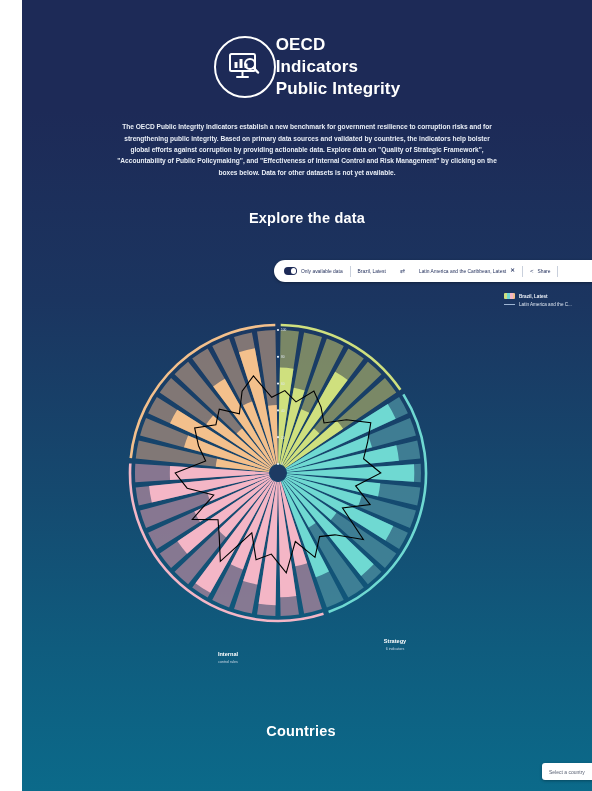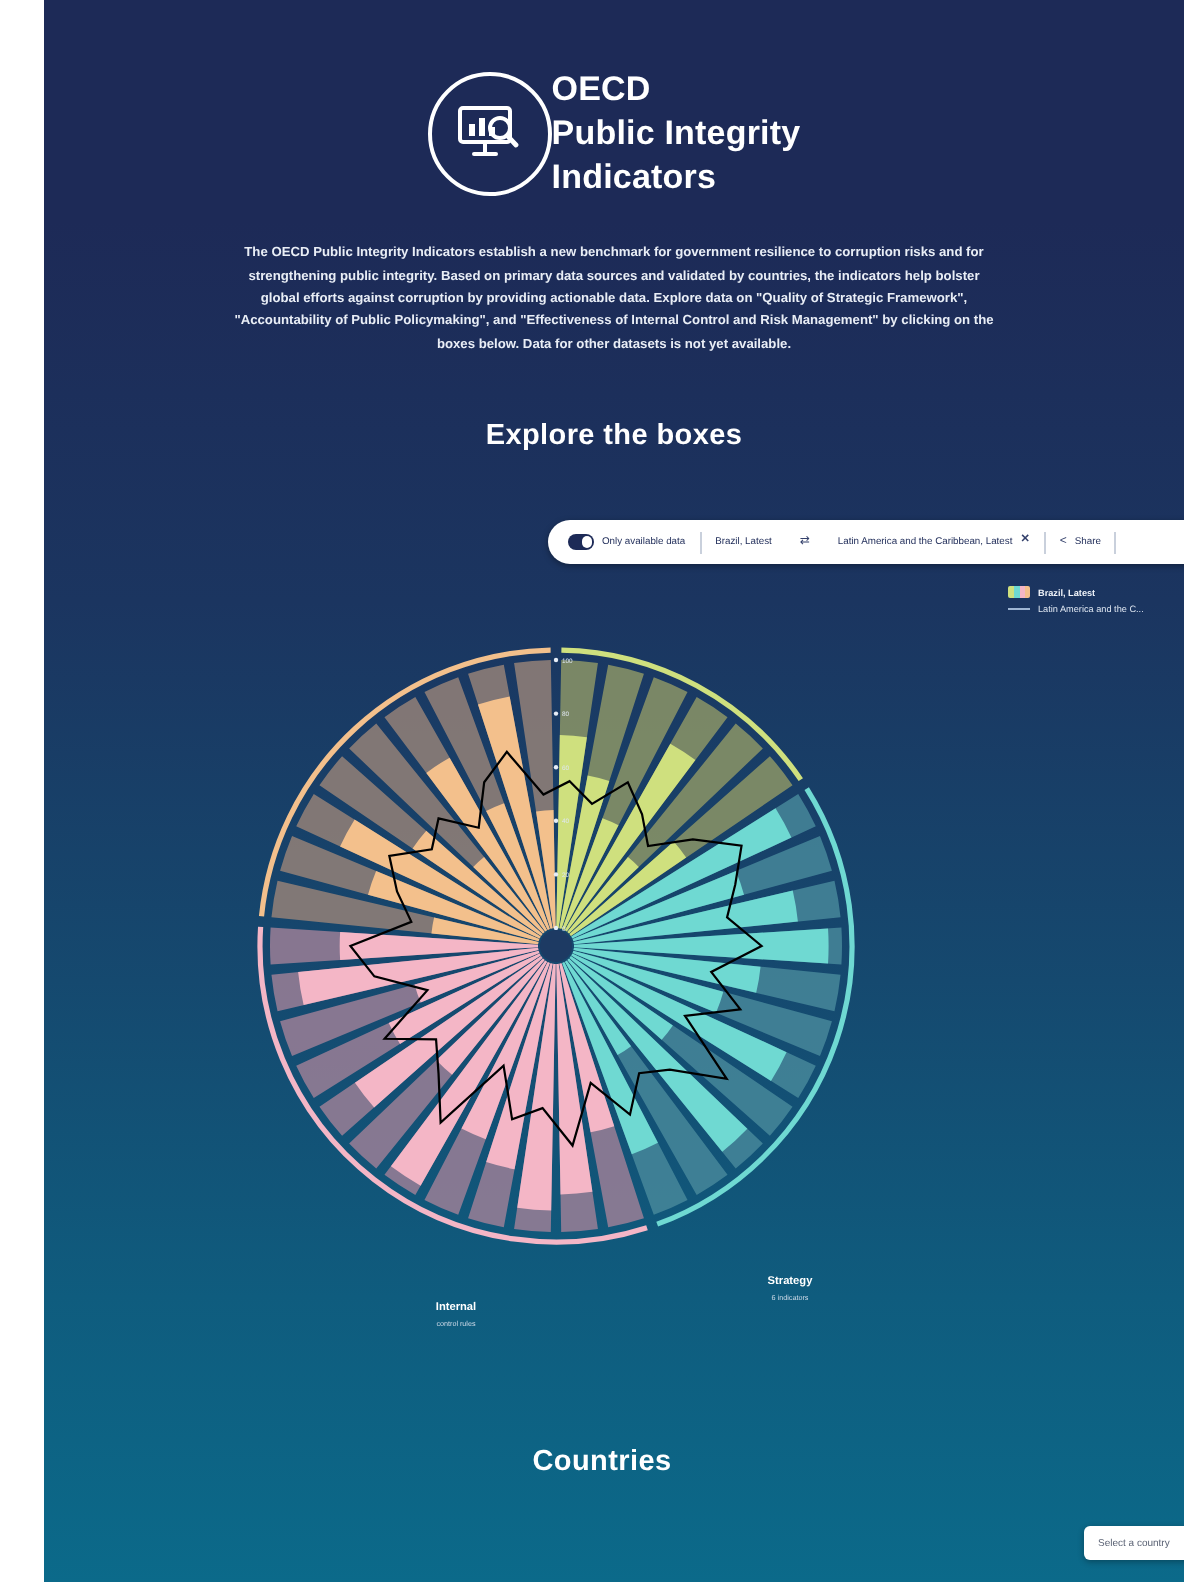--- a/index.html
+++ b/index.html
@@ -179,28 +179,28 @@
         <rect x="11.5" y="8" width="3" height="9" fill="#fff"></rect>
         <rect x="16.5" y="12.5" width="3" height="4.5" fill="#fff"></rect>
         <circle cx="22" cy="13" r="5" fill="none" stroke="#fff" stroke-width="2"></circle>
         <line x1="25.6" y1="16.8" x2="30" y2="21.5" stroke="#fff" stroke-width="2.4" stroke-linecap="round"></line>
         <line x1="14.5" y1="20" x2="14.5" y2="25" stroke="#fff" stroke-width="2"></line>
         <line x1="9" y1="26" x2="20" y2="26" stroke="#fff" stroke-width="2" stroke-linecap="round"></line>
       </svg>
     </div>
     <div class="brand-title">
       <span>OECD</span>
+      <span>Indicators</span>
       <span>Public Integrity</span>
-      <span>Indicators</span>
     </div>
   </div>
 
   <p class="intro">The OECD Public Integrity Indicators establish a new benchmark for government resilience to corruption risks and for strengthening public integrity. Based on primary data sources and validated by countries, the indicators help bolster global efforts against corruption by providing actionable data. Explore data on "Quality of Strategic Framework", "Accountability of Public Policymaking", and "Effectiveness of Internal Control and Risk Management" by clicking on the boxes below. Data for other datasets is not yet available.</p>
 
-  <h2 id="explore-title" class="section-title">Explore the boxes</h2>
+  <h2 id="explore-title" class="section-title">Explore the data</h2>
 
   <div class="filterbar-wrap">
     <div class="filterbar">
       <div class="fb-seg">
         <span class="toggle"></span>
         <span>Only available data</span>
       </div>
       <span class="fb-div"></span>
       <div class="fb-seg">
         <span>Brazil, Latest</span>

